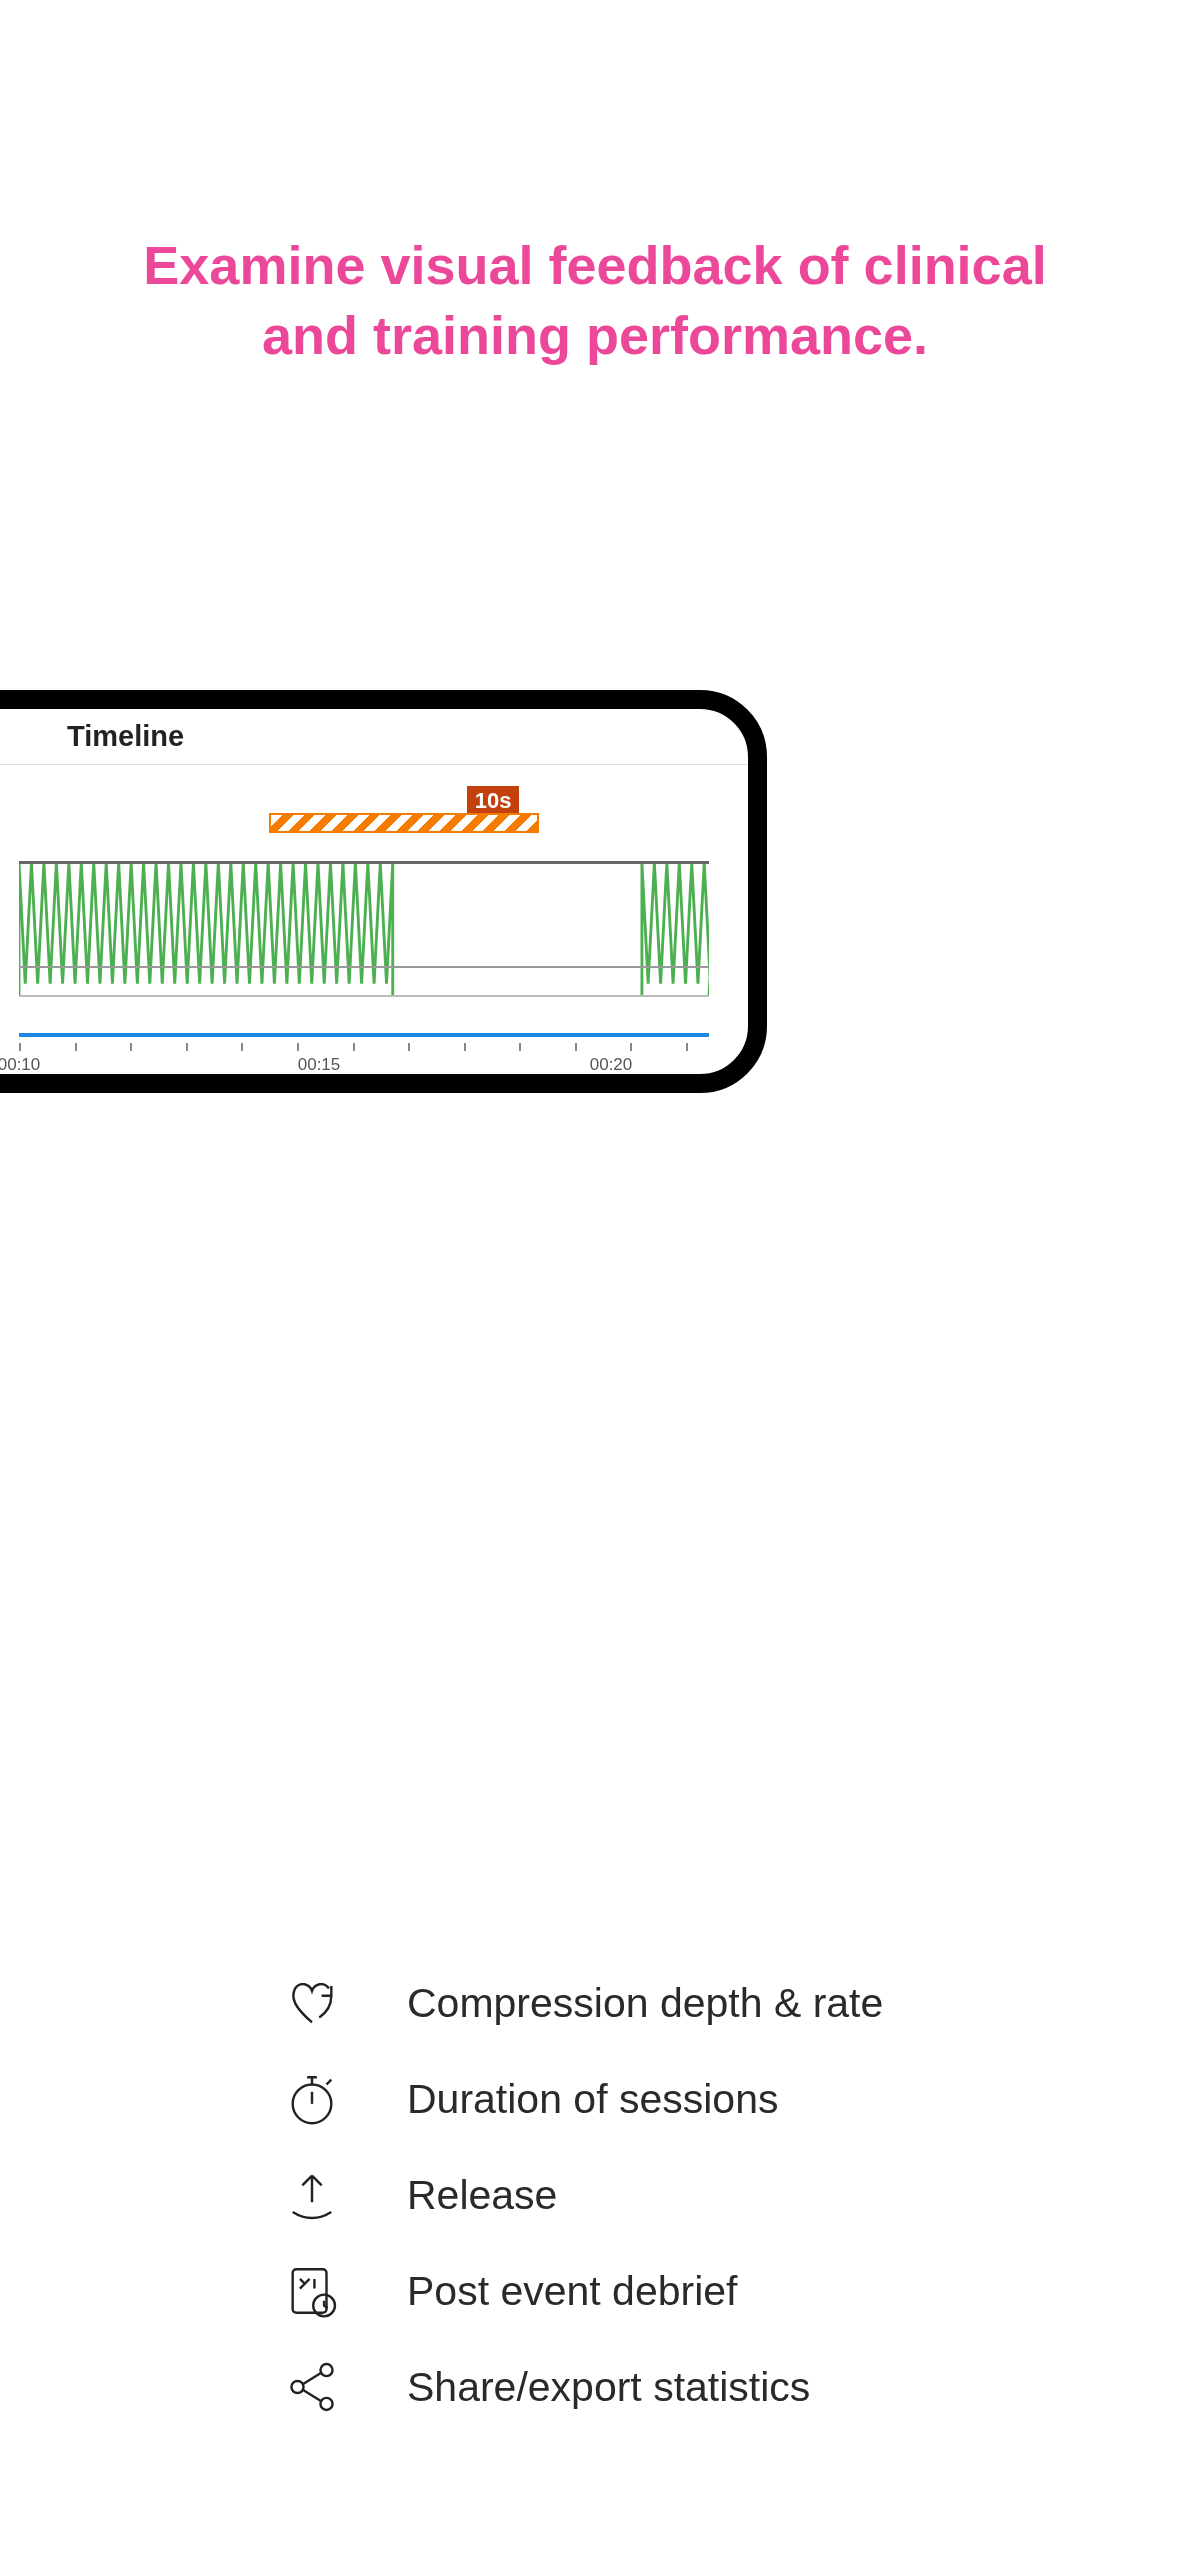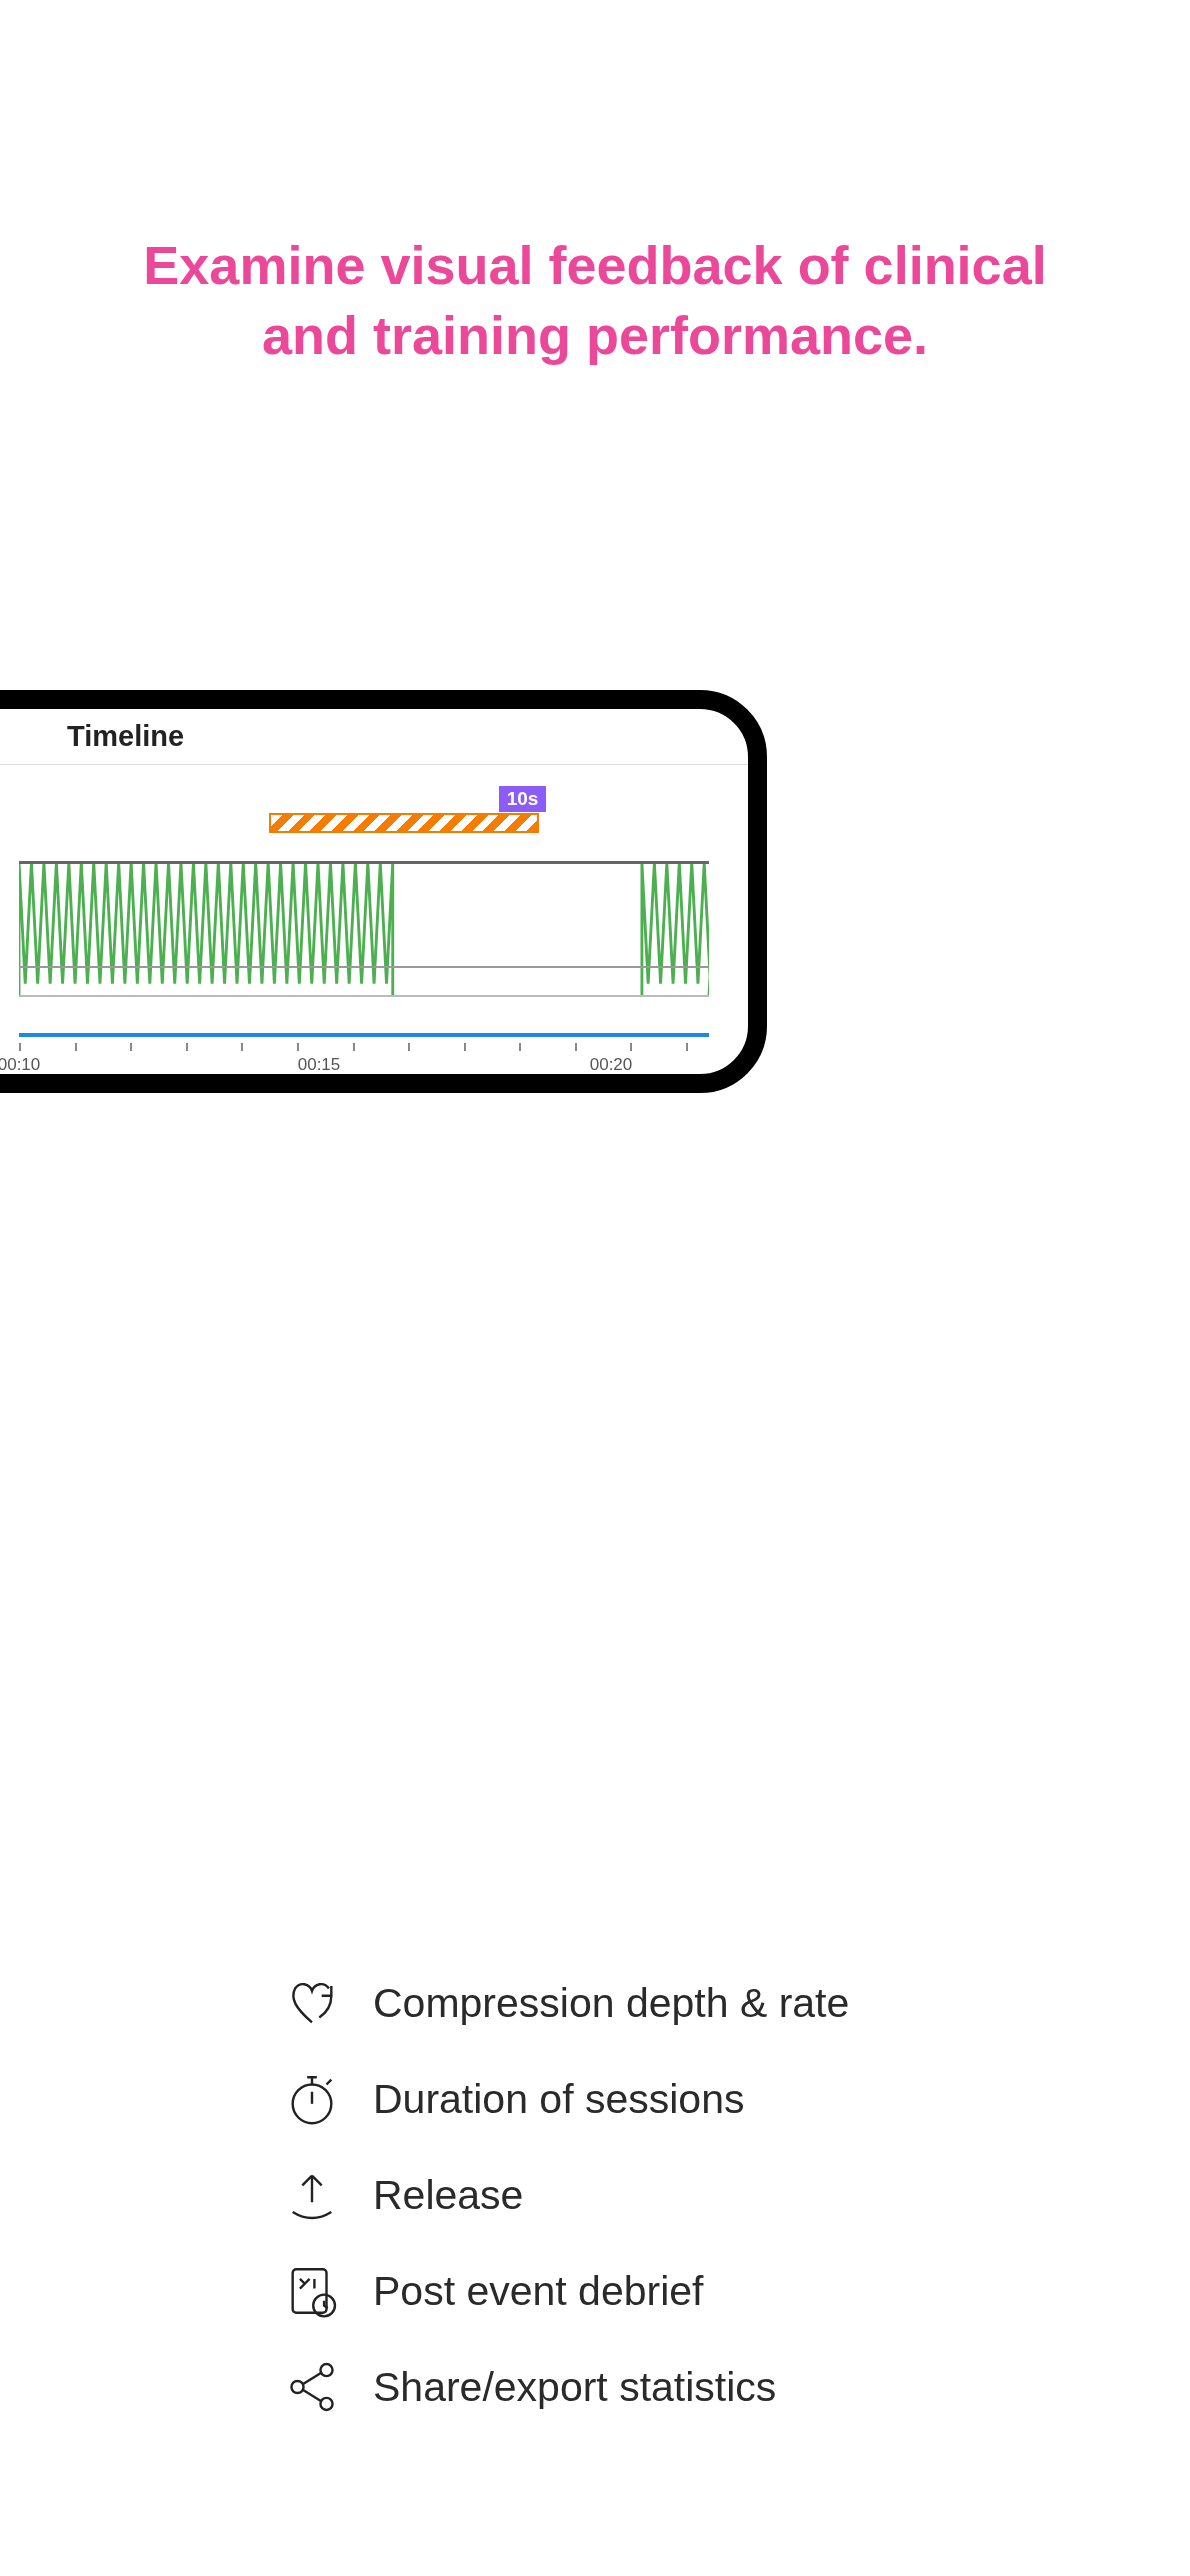--- a/index.html
+++ b/index.html
@@ -60,24 +60,24 @@
       #f57c00,
       #f57c00 7.7px,
       #fff 7.7px,
       #fff 15.3px
     );
     border: 2.9px solid #f57c00;
   }
   .pause-label {
     position: absolute;
     top: 21px;
-    left: 863px;
-    background: #8b5cf6;
+    left: 831px;
+    background: #c2410c;
     color: #fff;
-    font-size: 19px;
+    font-size: 22px;
     font-weight: 600;
     padding: 1.9px 7.7px;
   }
   .waveform-box {
     position: absolute;
     top: 96px;
     left: 383px;
     width: 690px;
     height: 134px;
   }
@@ -133,21 +133,21 @@
   }
   .feature-list {
     position: absolute;
     top: 1974px;
     left: 283px;
     width: 671px;
   }
   .feature-item {
     display: flex;
     align-items: center;
-    gap: 32px;
+    gap: 66px;
     margin-bottom: 38px;
   }
   .feature-icon {
     width: 58px;
     height: 58px;
     display: flex;
     align-items: center;
     justify-content: center;
     flex-shrink: 0;
   }

